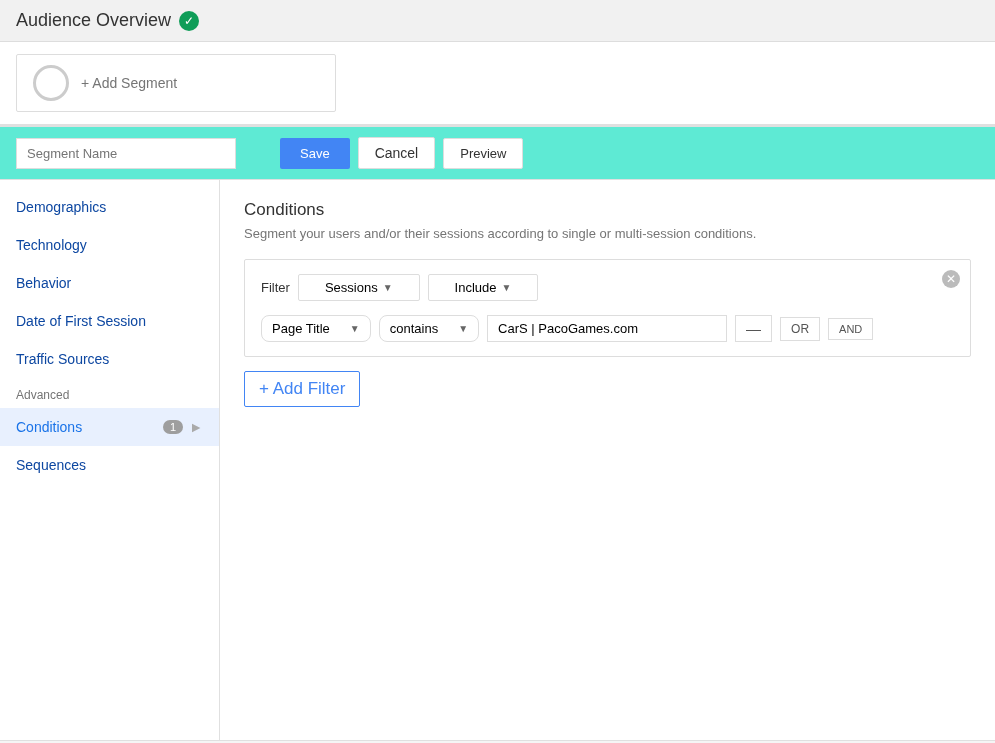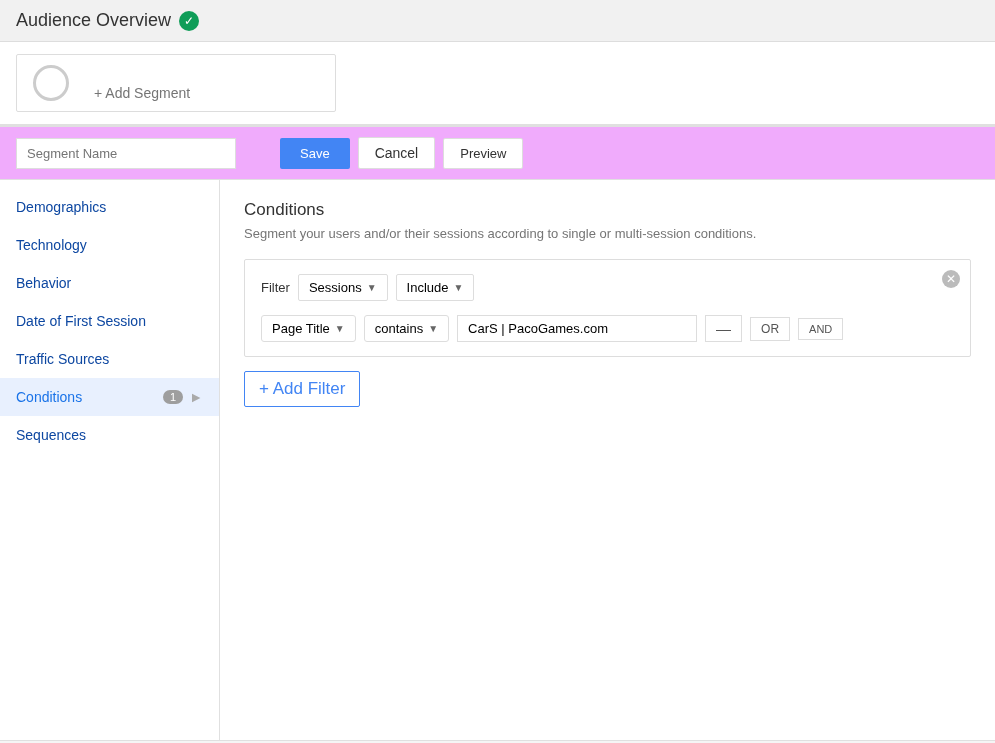--- a/index.html
+++ b/index.html
@@ -6,30 +6,30 @@
     body { font-family: Arial, sans-serif; font-size: 13px; background: #f1f1f1; color: #333; width: 995px; min-height: 743px; }
 
     
     .top-bar { background: #f1f1f1; padding: 10px 16px; display: flex; align-items: center; gap: 8px; border-bottom: 1px solid #ddd; }
     .top-bar-title { font-size: 18px; font-weight: normal; color: #333; }
     .check-icon { width: 20px; height: 20px; border-radius: 50%; background: #0f9d58; display: inline-flex; align-items: center; justify-content: center; color: white; font-size: 12px; }
 
     
     .segment-row { background: white; padding: 12px 16px; display: flex; gap: 12px; border-bottom: 2px solid #e0e0e0; }
     .segment-card { border: 1px solid #ddd; border-radius: 2px; padding: 10px 16px; display: flex; align-items: center; gap: 12px; min-width: 320px; }
-    .segment-card-add { border: 1px solid #ddd; border-radius: 2px; padding: 10px 16px; display: flex; align-items: flex-end; gap: 25px; min-width: 320px; color: #757575; cursor: pointer; }
+    .segment-card-add { border: 1px solid #ddd; border-radius: 2px; padding: 10px 16px; display: flex; align-items: center; gap: 12px; min-width: 320px; color: #757575; cursor: pointer; }
     .donut { width: 36px; height: 36px; border-radius: 50%; border: 4px solid #4285f4; border-right-color: transparent; }
     .donut-gray { width: 36px; height: 36px; border-radius: 50%; border: 3px solid #ccc; }
     .segment-info .name { font-size: 14px; color: #333; font-weight: 500; }
     .segment-info .sub { font-size: 12px; color: #757575; }
     .add-segment-text { font-size: 14px; color: #757575; }
 
     
     .editor { background: white; margin: 0; border-top: 1px solid #e0e0e0; }
-    .editor-toolbar { background: #f0abfc; padding: 10px 16px; display: flex; align-items: center; gap: 8px; border-bottom: 1px solid #e0e0e0; }
+    .editor-toolbar { background: #5eead4; padding: 10px 16px; display: flex; align-items: center; gap: 8px; border-bottom: 1px solid #e0e0e0; }
     .segment-name-input { border: 1px solid #ddd; padding: 7px 10px; font-size: 13px; width: 220px; color: #999; outline: none; }
     .btn-save { background: #4285f4; color: white; border: none; padding: 8px 20px; font-size: 13px; cursor: pointer; border-radius: 2px; margin-left: 36px; }
     .btn-cancel { background: white; color: #333; border: 1px solid #ddd; padding: 7px 16px; font-size: 14px; cursor: pointer; border-radius: 2px; }
     .btn-preview { background: white; color: #333; border: 1px solid #ddd; padding: 7px 16px; font-size: 13px; cursor: pointer; border-radius: 2px; }
 
     
     .editor-body { display: flex; }
 
     
     .sidebar { width: 220px; border-right: 1px solid #e0e0e0; background: white; padding: 8px 0; min-height: 560px; }
@@ -41,24 +41,24 @@
 
     
     .main-content { flex: 1; padding: 20px 24px; }
     .conditions-title { font-size: 17px; font-weight: normal; color: #333; margin-bottom: 6px; }
     .conditions-desc { font-size: 13px; color: #757575; margin-bottom: 18px; }
 
     
     .filter-box { border: 1px solid #ddd; border-radius: 2px; padding: 14px 16px; position: relative; }
     .filter-header { display: flex; align-items: center; gap: 8px; margin-bottom: 14px; }
     .filter-label { font-size: 13px; font-weight: 500; color: #333; }
-    .dropdown-btn { border: 1px solid #ddd; background: white; padding: 5px 10px; font-size: 13px; cursor: pointer; border-radius: 2px; display: inline-flex; align-items: center; gap: 5px; }
+    .dropdown-btn { border: 1px solid #ddd; background: white; padding: 5px 26px; font-size: 13px; cursor: pointer; border-radius: 2px; display: inline-flex; align-items: center; gap: 5px; }
     .dropdown-btn .arrow { font-size: 10px; color: #666; }
     .filter-row { display: flex; align-items: center; gap: 8px; }
-    .filter-field { border: 1px solid #ddd; background: white; padding: 5px 10px; font-size: 13px; cursor: pointer; border-radius: 3px; display: inline-flex; align-items: center; gap: 5px; }
+    .filter-field { border: 1px solid #ddd; background: white; padding: 5px 10px; font-size: 13px; cursor: pointer; border-radius: 8px; display: inline-flex; align-items: center; gap: 20px; }
     .filter-value-input { border: 1px solid #ddd; padding: 5px 10px; font-size: 13px; width: 240px; outline: none; }
     .filter-minus { border: 1px solid #ddd; background: white; padding: 4px 10px; font-size: 15px; cursor: pointer; color: #555; }
     .filter-or { border: 1px solid #ddd; background: white; padding: 4px 10px; font-size: 12px; cursor: pointer; color: #555; }
     .filter-and { border: 1px solid #ddd; background: white; padding: 4px 10px; font-size: 11px; cursor: pointer; color: #555; }
     .close-filter { position: absolute; top: 10px; right: 10px; width: 18px; height: 18px; border-radius: 50%; background: #bbb; color: white; border: none; cursor: pointer; font-size: 12px; display: flex; align-items: center; justify-content: center; }
     .add-filter-btn { margin-top: 14px; border: 1px solid #4285f4; background: white; color: #4285f4; padding: 7px 14px; font-size: 17px; cursor: pointer; border-radius: 2px; }
 
     
     .bottom-bar { background: #f5f5f5; height: 20px; border-top: 1px solid #e0e0e0; display: flex; justify-content: flex-end; align-items: center; padding-right: 4px; }
   </style>
@@ -98,20 +98,21 @@
       <div class="sidebar-item">
         <span>Behavior</span>
       </div>
       <div class="sidebar-item">
         <span>Date of First Session</span>
       </div>
       <div class="sidebar-item">
         <span>Traffic Sources</span>
       </div>
 
+      <div class="sidebar-section-label">Advanced</div>
 
       <div class="sidebar-item active">
         <span>Conditions</span>
         <span style="display:flex;align-items:center;gap:6px;">
           <span class="badge">1</span>
           <span class="arrow-right">►</span>
         </span>
       </div>
       <div class="sidebar-item">
         <span>Sequences</span>

